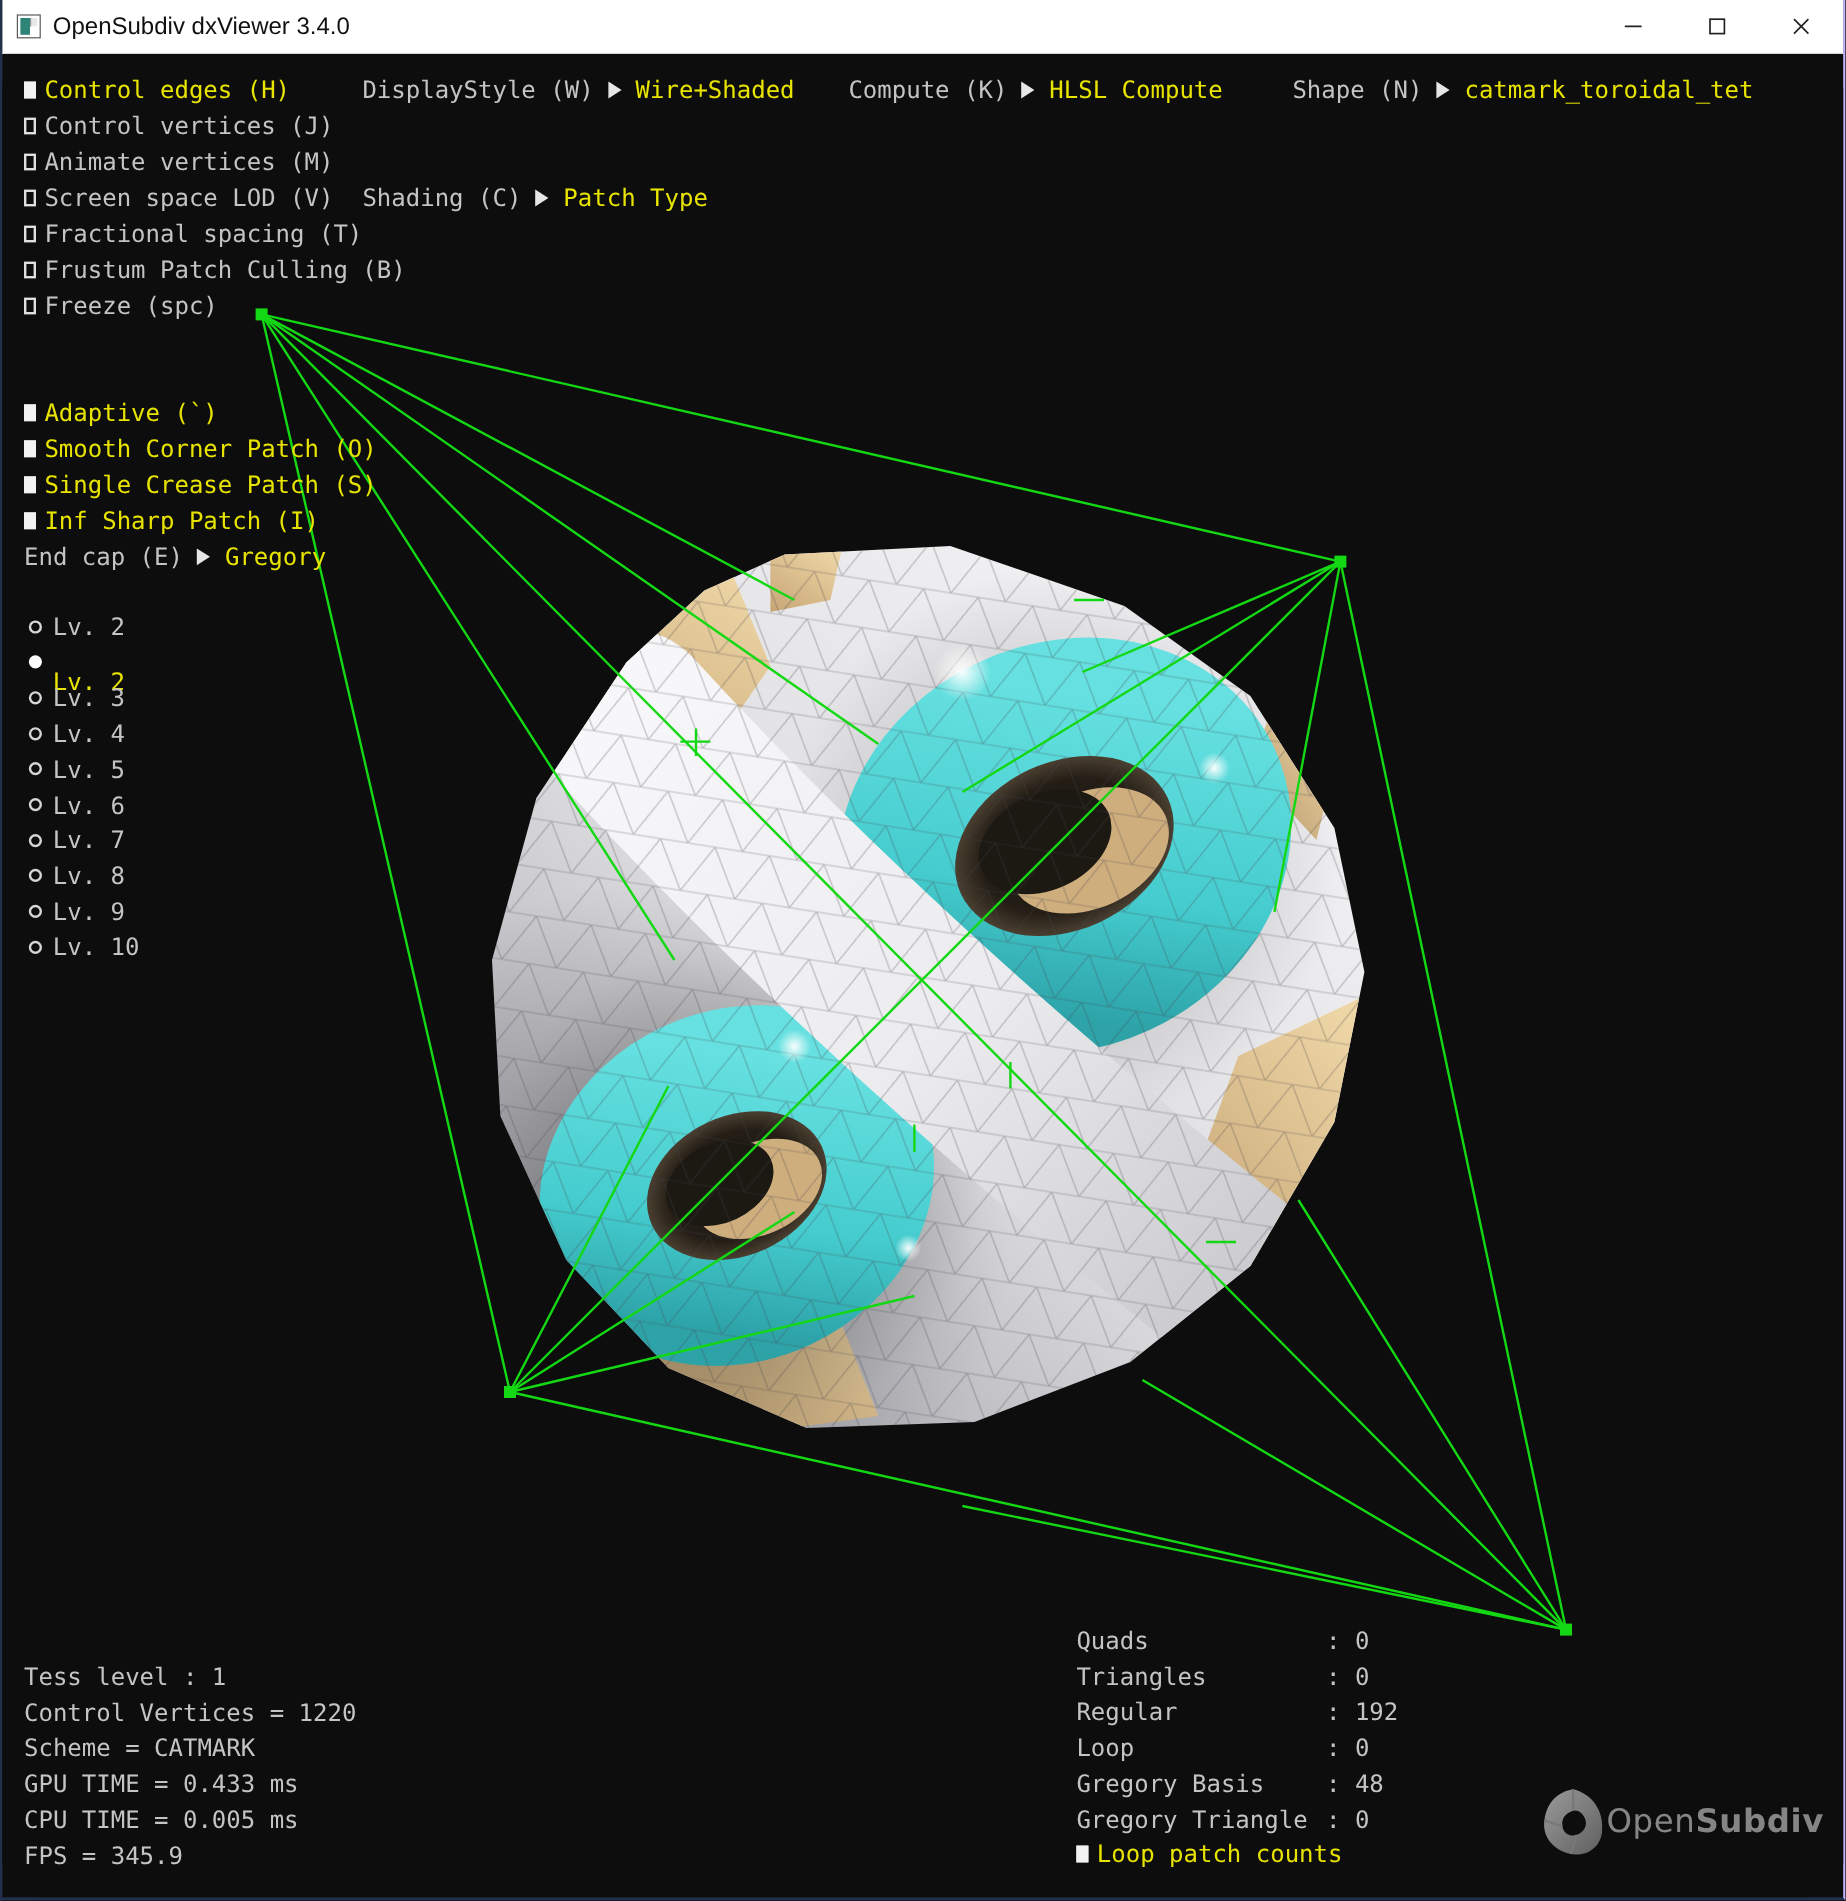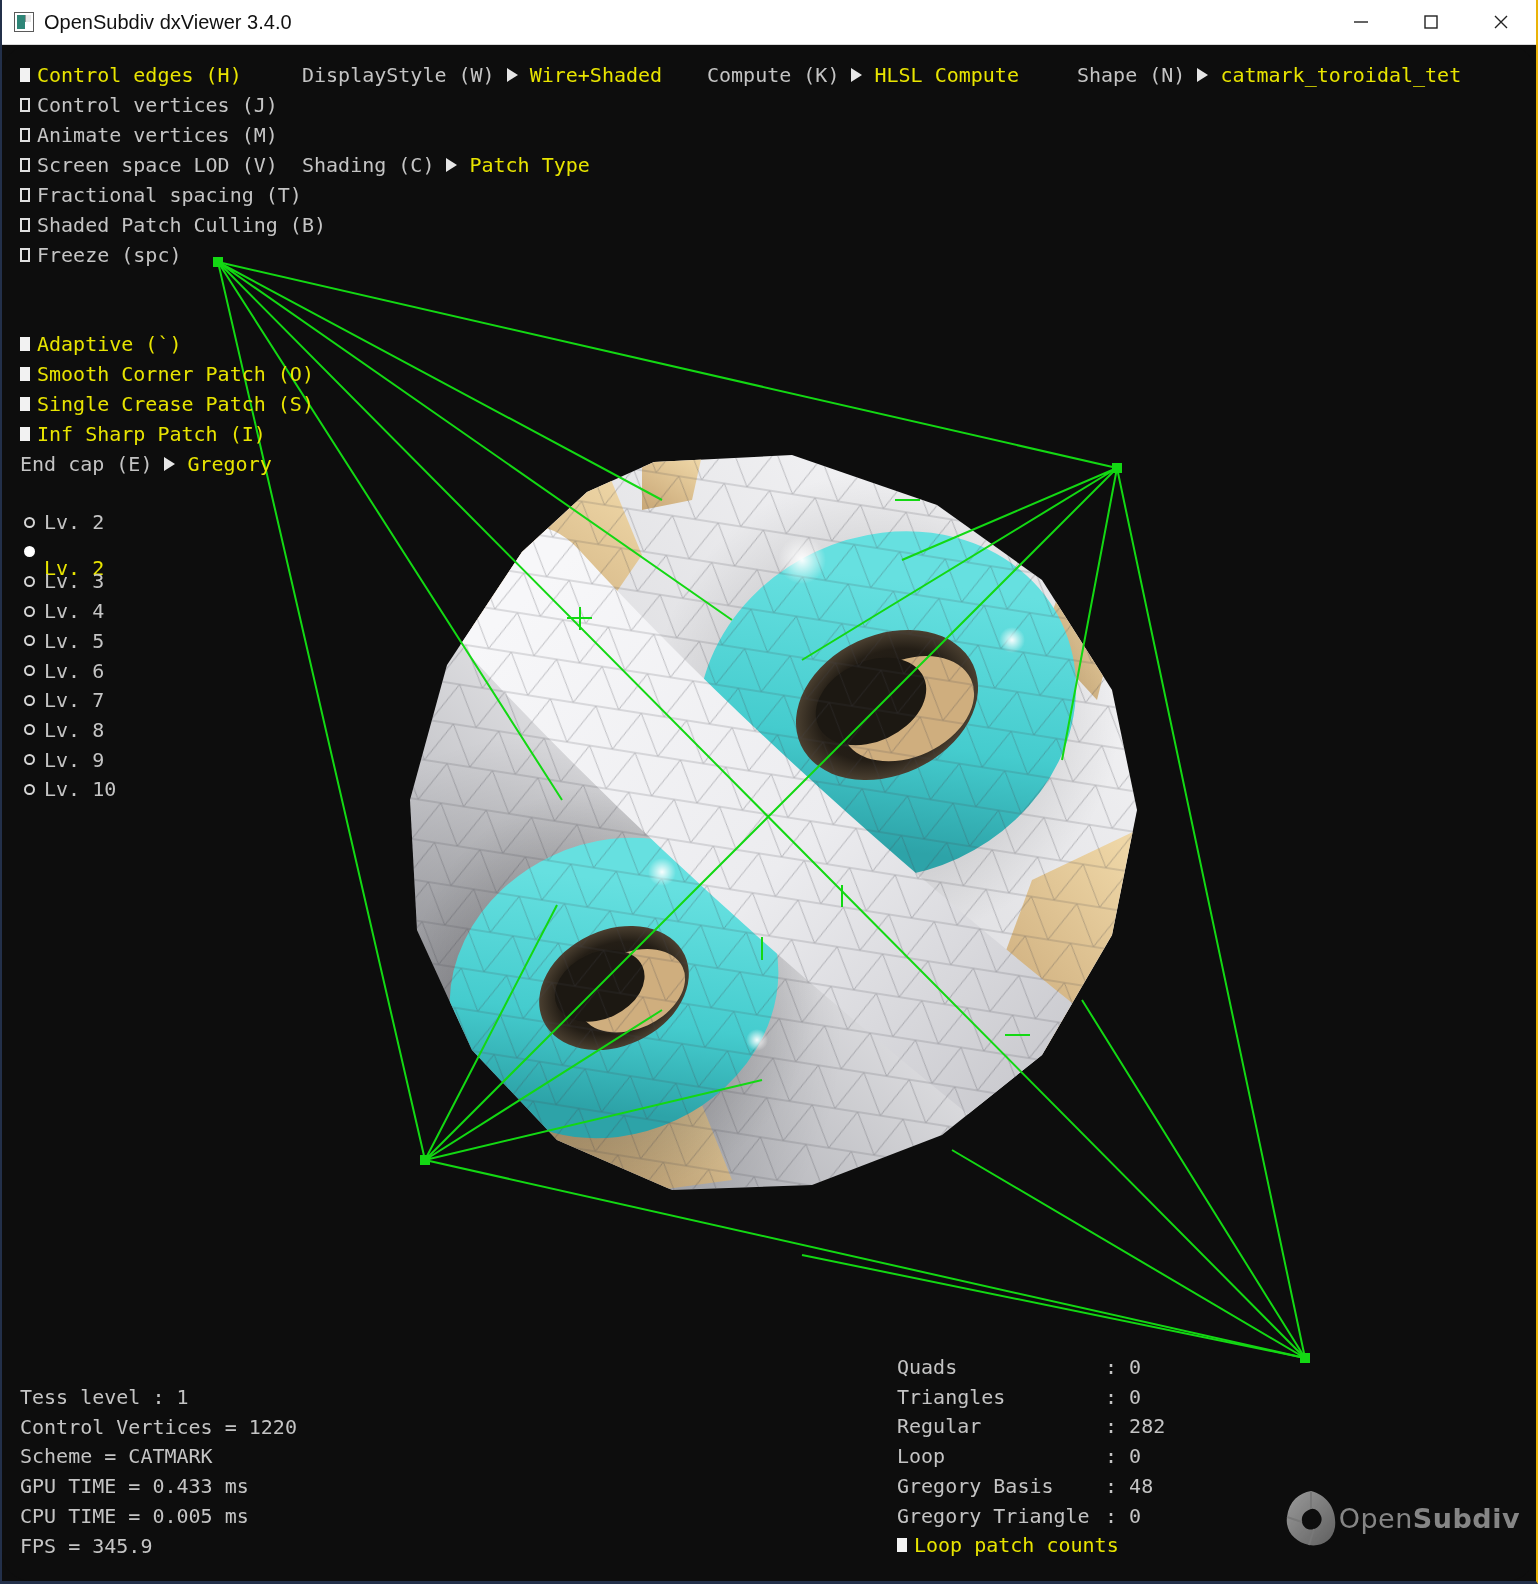--- a/index.html
+++ b/index.html
@@ -3,21 +3,21 @@
 <meta charset="utf-8">
 <style>
   :root{
     --hud-yellow:#e8e400; --hud-gray:#c4c4c4; --cage-green:#13d813;
     --viewport-bg:#0d0d0d; --surface-light:#f2f2f4; --surface-dark:#a4a4aa;
     --cyan:#4ed5d5; --tan:#e4c591;
   }
   *{box-sizing:border-box; margin:0; padding:0;}
   body{background:#000; font-family:"DejaVu Sans Mono", monospace;}
   .window{position:relative; width:1538px; height:1584px; background:var(--viewport-bg);
-          border-left:2px solid #23304a; border-right:2px solid #eab308; border-bottom:3px solid #23304a;}
+          border-left:2px solid #23304a; border-right:2px solid #c4b5fd; border-bottom:3px solid #23304a;}
   
   .titlebar{position:absolute; top:0; left:0; width:100%; height:45px; background:#ffffff;
             display:flex; align-items:center; border-bottom:1px solid #d9d9d9;}
   .appicon{width:20px; height:20px; margin-left:12px; border:1px solid #5a5a5a; background:#fff; position:relative;}
   .appicon::before{content:""; position:absolute; left:2px; top:2px; right:8px; bottom:2px; background:#2e8577;}
   .appicon::after{content:""; position:absolute; right:2px; top:2px; width:5px; bottom:9px; background:#e8e8e8; border-left:1px solid #999;}
   .title-text{font-family:"Liberation Sans", sans-serif; font-size:20px; color:#111; margin-left:10px;}
   .winbtns{margin-left:auto; display:flex; height:100%;}
   .winbtn{width:70px; height:100%; display:flex; align-items:center; justify-content:center; cursor:default;}
   .winbtn svg{display:block;}
@@ -204,21 +204,21 @@
       <div class="row toggle" style="top:105px">
         <span class="cb"></span><span class="lbl">Screen space LOD (V)</span>
         <span class="menu" style="left:282px">
           <span>Shading (C)</span><span class="arrow"></span><span class="mvalue">Patch Type</span>
         </span>
       </div>
       <div class="row toggle" style="top:135px">
         <span class="cb"></span><span class="lbl">Fractional spacing (T)</span>
       </div>
       <div class="row toggle" style="top:165px">
-        <span class="cb"></span><span class="lbl">Shaded Patch Culling (B)</span>
+        <span class="cb"></span><span class="lbl">Frustum Patch Culling (B)</span>
       </div>
       <div class="row toggle" style="top:195px">
         <span class="cb"></span><span class="lbl">Freeze (spc)</span>
       </div>
 
       
       <div class="row toggle checked" style="top:284px">
         <span class="cb"></span><span class="lbl">Adaptive (`)</span>
       </div>
       <div class="row toggle checked" style="top:314px">
@@ -253,21 +253,21 @@
         <div class="line" style="top:59.4px">Scheme = CATMARK</div>
         <div class="line" style="top:89.1px">GPU TIME = 0.433 ms</div>
         <div class="line" style="top:118.8px">CPU TIME = 0.005 ms</div>
         <div class="line" style="top:148.5px">FPS = 345.9</div>
       </div>
 
       
       <div class="stats" style="position:absolute;left:895px;top:1307px;width:480px;">
         <div class="srow" style="top:0px"><span class="slabel">Quads</span><span>:</span><span>&nbsp;</span><span>0</span></div>
         <div class="srow" style="top:29.7px"><span class="slabel">Triangles</span><span>:</span><span>&nbsp;</span><span>0</span></div>
-        <div class="srow" style="top:59.4px"><span class="slabel">Regular</span><span>:</span><span>&nbsp;</span><span>282</span></div>
+        <div class="srow" style="top:59.4px"><span class="slabel">Regular</span><span>:</span><span>&nbsp;</span><span>192</span></div>
         <div class="srow" style="top:89.1px"><span class="slabel">Loop</span><span>:</span><span>&nbsp;</span><span>0</span></div>
         <div class="srow" style="top:118.8px"><span class="slabel">Gregory Basis</span><span>:</span><span>&nbsp;</span><span>48</span></div>
         <div class="srow" style="top:148.5px"><span class="slabel">Gregory Triangle</span><span>:</span><span>&nbsp;</span><span>0</span></div>
         <div class="row toggle checked" style="top:178.2px;left:0">
           <span class="cb"></span><span class="lbl">Loop patch counts</span>
         </div>
       </div>
     </div>
 
     <div class="logo">

